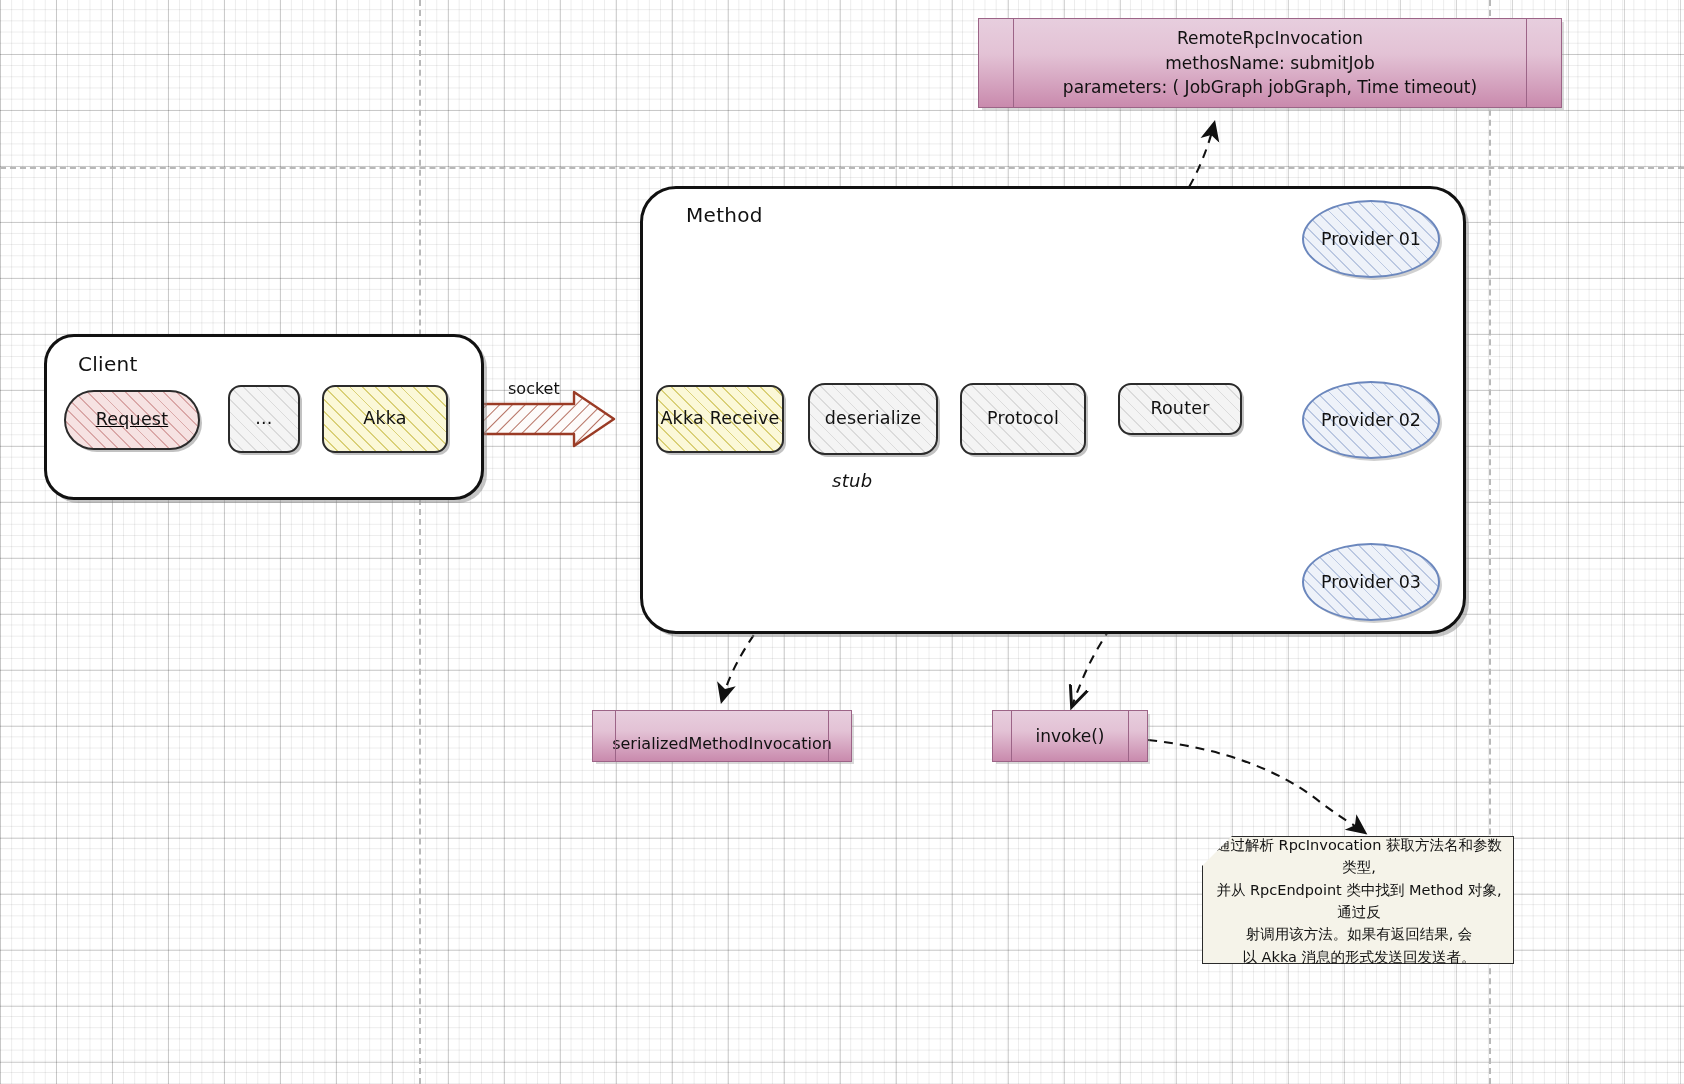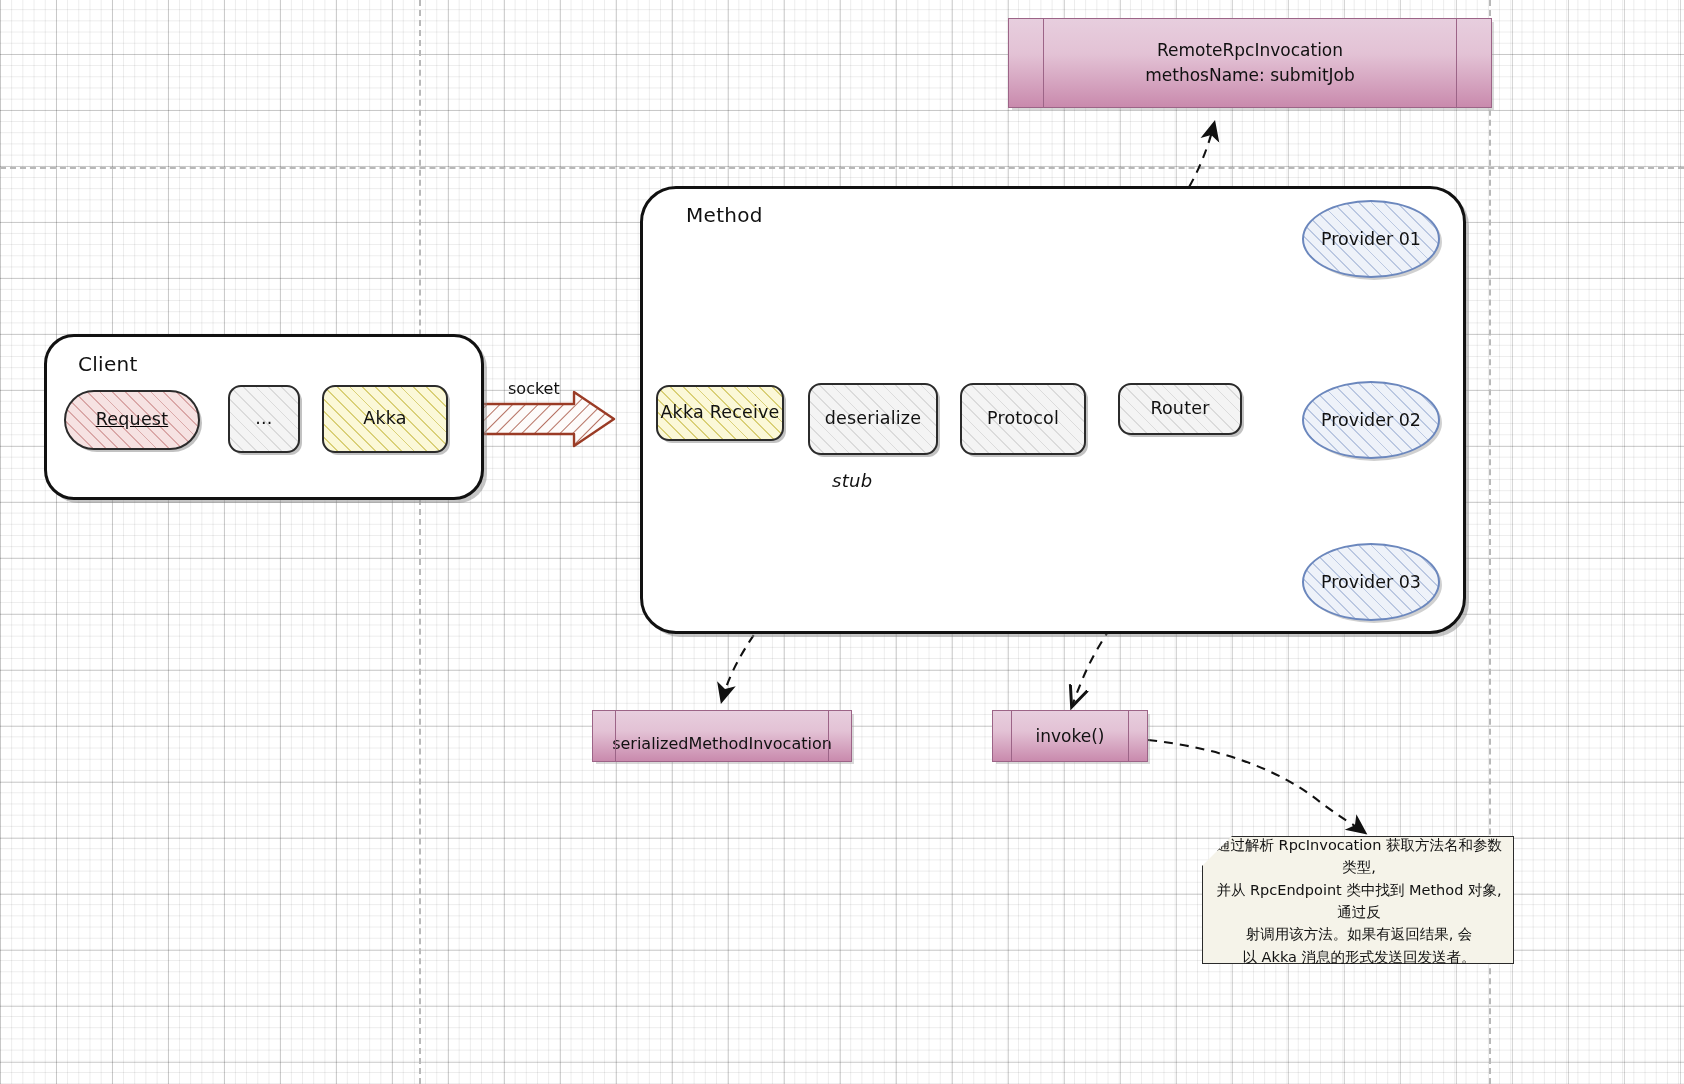--- a/index.html
+++ b/index.html
@@ -208,25 +208,25 @@
 </div>
 
 <div class="arrow-label" style="left:508px;top:379px;">socket</div>
 
 <div class="node" id="server-box"></div>
 <div class="container-title" style="left:686px;top:203px;">Method</div>
 
 <div id="stub-box"></div>
 <div class="container-title" style="left:832px;top:470px;font-size:18px;font-style:italic;">stub</div>
 
-<div class="node sketchy hatch-yellow" style="left:656px;top:385px;width:128px;height:56px;">
+<div class="node sketchy hatch-yellow" style="left:656px;top:385px;width:128px;height:68px;">
   <span class="lbl">Akka Receive</span>
 </div>
 
-<div class="node sketchy hatch-grey" style="left:808px;top:383px;width:130px;height:72px;">
+<div class="node sketchy hatch-grey" style="left:808px;top:383px;width:130px;height:72px;border-radius:17px;">
   <span class="lbl">deserialize</span>
 </div>
 
 <div class="node sketchy hatch-grey" style="left:960px;top:383px;width:126px;height:72px;">
   <span class="lbl">Protocol</span>
 </div>
 
 <div class="node sketchy hatch-grey" style="left:1118px;top:383px;width:124px;height:52px;">
   <span class="lbl">Router</span>
 </div>
@@ -234,26 +234,27 @@
 <div class="ellipse hatch-blue" style="left:1302px;top:200px;width:138px;height:78px;">
   <span>Provider 01</span>
 </div>
 <div class="ellipse hatch-blue" style="left:1302px;top:381px;width:138px;height:78px;">
   <span>Provider 02</span>
 </div>
 <div class="ellipse hatch-blue" style="left:1302px;top:543px;width:138px;height:78px;">
   <span>Provider 03</span>
 </div>
 
-<div class="pinknote" style="left:978px;top:18px;width:484px;height:90px;margin-left:30px;">
+<div class="pinknote" style="left:978px;top:18px;width:584px;height:90px;">
   <span class="tab-l" style="left:34px;"></span>
   <span class="tab-r" style="right:34px;"></span>
   <div style="padding:0 44px;">
     <div>RemoteRpcInvocation</div>
     <div>methosName: submitJob</div>
+    <div>parameters: ( JobGraph jobGraph, Time timeout)</div>
   </div>
 </div>
 
 <div class="pinknote" style="left:592px;top:710px;width:260px;height:52px;">
   <span class="tab-l" style="left:22px;"></span>
   <span class="tab-r" style="right:22px;"></span>
   <span style="font-size:16px;margin-top:15px;">serializedMethodInvocation</span>
 </div>
 
 <div class="pinknote" style="left:992px;top:710px;width:156px;height:52px;justify-content:center;">

